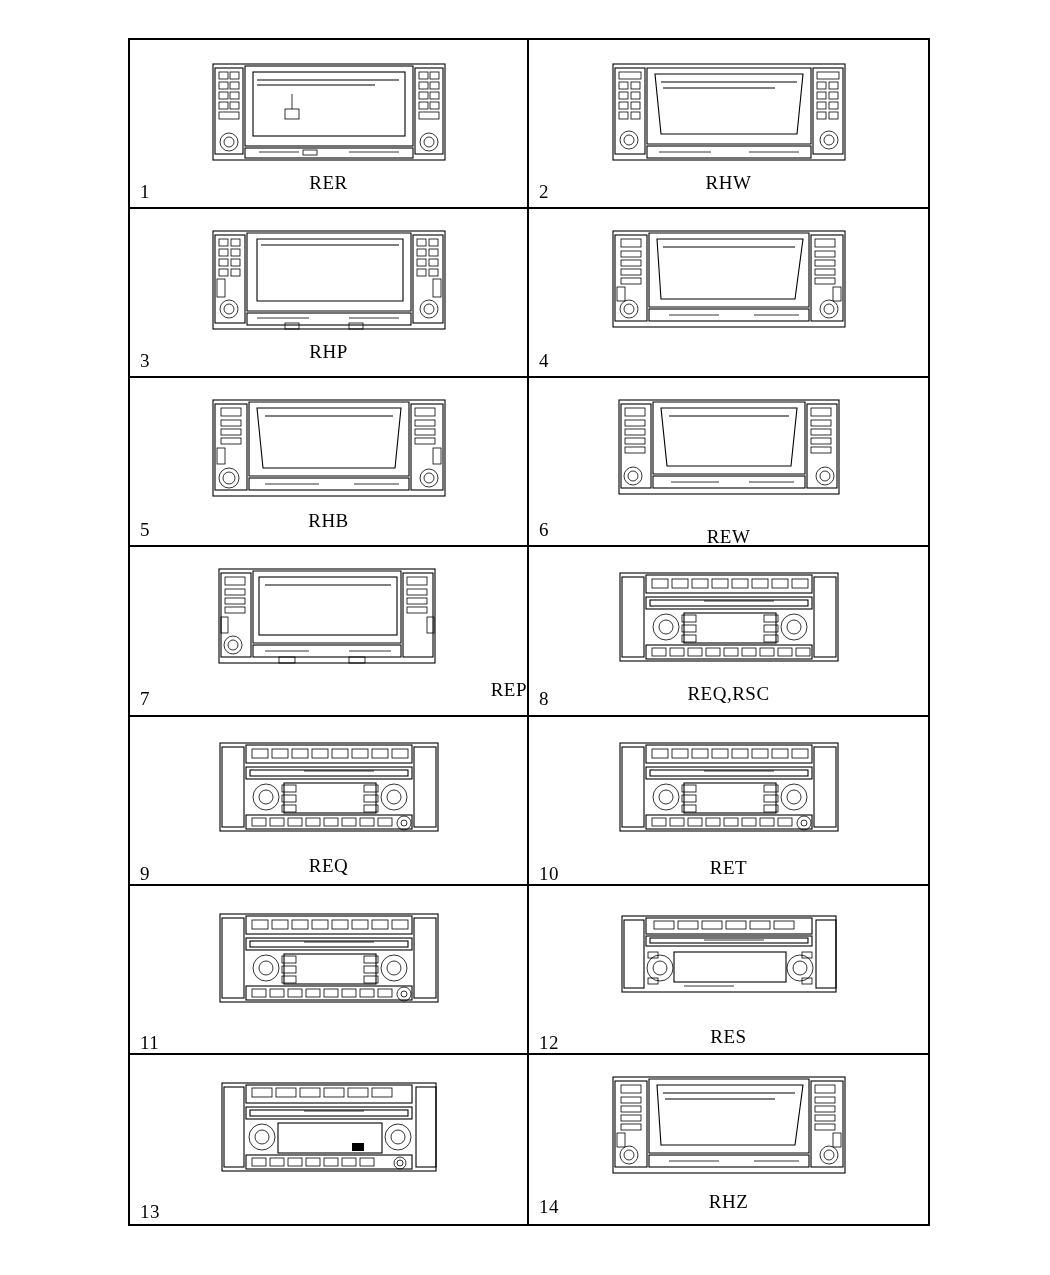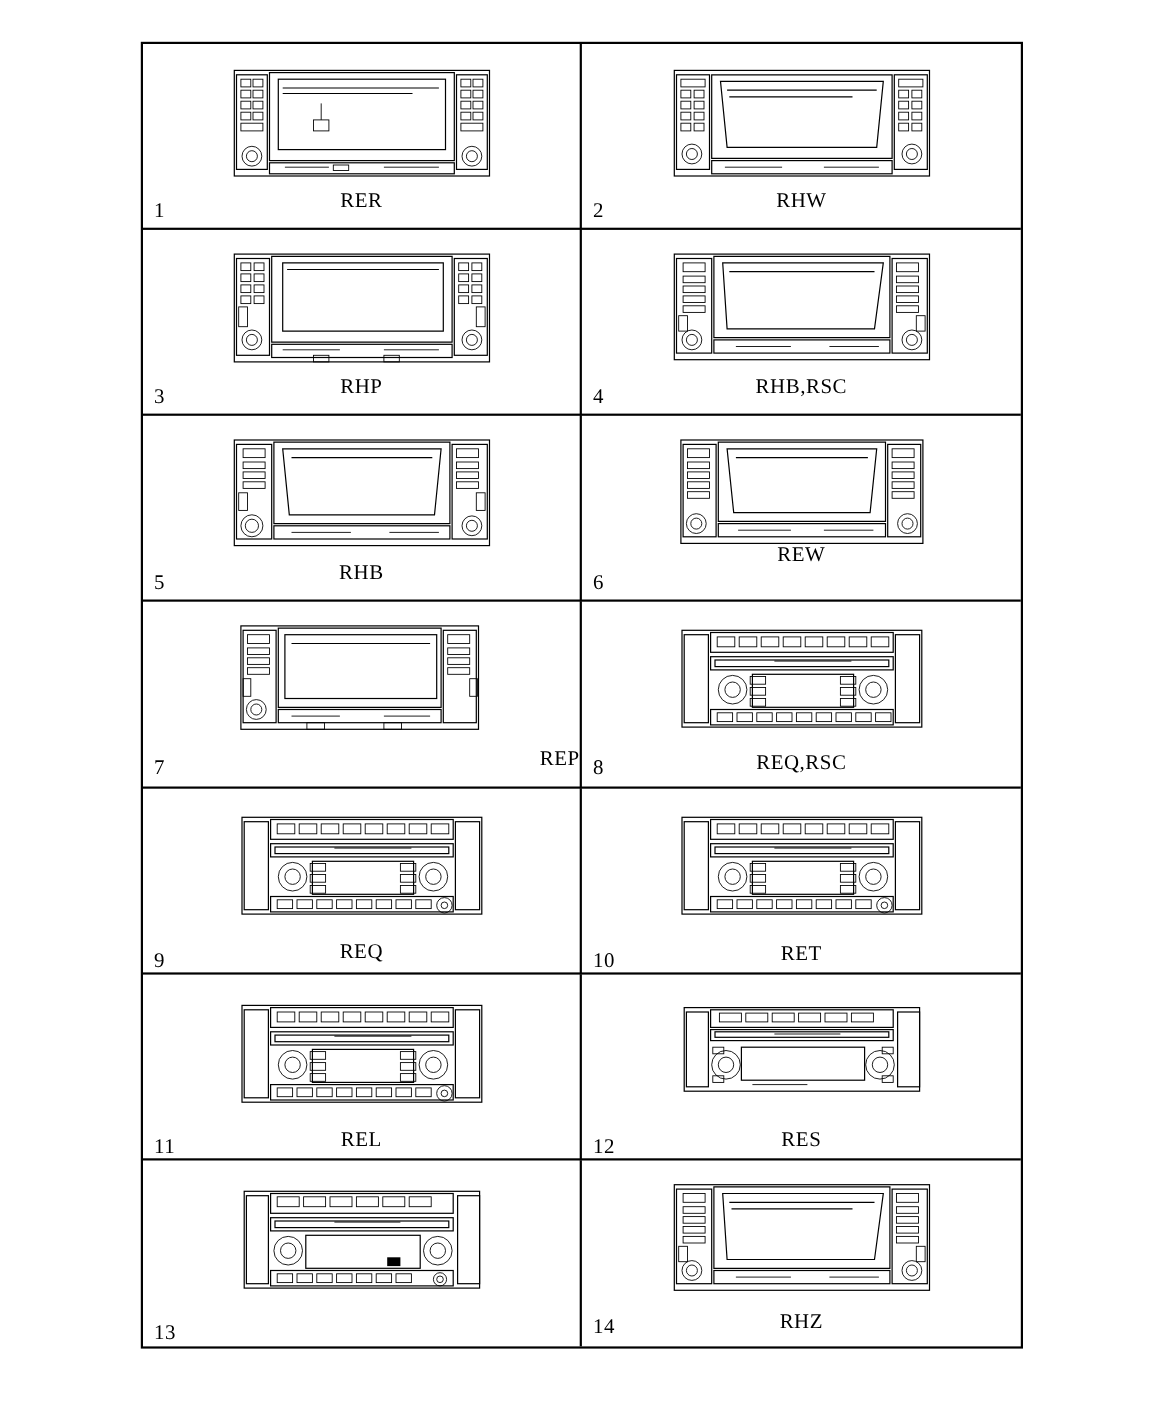--- a/index.html
+++ b/index.html
@@ -237,21 +237,20 @@
           <line x1="70" y1="92" x2="120" y2="92"></line>
           <line x1="155" y1="92" x2="200" y2="92"></line>
           <circle cx="30" cy="86" r="9"></circle>
             <circle cx="30" cy="86" r="5"></circle>
           <circle cx="230" cy="86" r="9"></circle>
             <circle cx="230" cy="86" r="5"></circle>
         </g>
       </svg>
     </div>
     <div class="callout" style="top:141px;">4</div>
-    <div class="caption" style="top:132px;">RHB,RSC</div>
   </div>
 
   <div class="cell">
     <div class="radio-wrap" style="top:14px;">
       <svg width="260" height="120" viewBox="0 0 260 120">
         <g class="ln">
           <rect x="14" y="8" width="232" height="96"></rect>
           <rect x="16" y="12" width="32" height="86"></rect>
           <rect x="212" y="12" width="32" height="86"></rect>
           <path d="M50 10 L210 10 L210 84 L50 84 Z"></path>
@@ -309,21 +308,21 @@
           <line x1="72" y1="90" x2="120" y2="90"></line>
           <line x1="150" y1="90" x2="195" y2="90"></line>
           <circle cx="34" cy="84" r="9"></circle>
             <circle cx="34" cy="84" r="5"></circle>
           <circle cx="226" cy="84" r="9"></circle>
             <circle cx="226" cy="84" r="5"></circle>
         </g>
       </svg>
     </div>
     <div class="callout" style="top:141px;">6</div>
-    <div class="caption" style="top:116px;">REW</div>
+    <div class="caption" style="top:148px;">REW</div>
   </div>
 
   <div class="cell">
     <div class="radio-wrap" style="top:14px;">
       <svg width="260" height="120" viewBox="0 0 260 120">
         <g class="ln">
           <rect x="20" y="8" width="216" height="94"></rect>
           <rect x="22" y="12" width="30" height="84"></rect>
           <rect x="204" y="12" width="30" height="84"></rect>
           <path d="M54 10 L202 10 L202 82 L54 82 Z"></path>
@@ -544,21 +543,20 @@
           <rect x="138" y="83" width="14" height="8"></rect>
           <rect x="156" y="83" width="14" height="8"></rect>
           <rect x="174" y="83" width="14" height="8"></rect>
           <circle cx="200" cy="88" r="7"></circle>
             <circle cx="200" cy="88" r="3"></circle>
           <line x1="100" y1="36" x2="170" y2="36"></line>
         </g>
       </svg>
     </div>
     <div class="callout" style="top:146px;font-family:Liberation Serif, serif;">11</div>
-    <div class="caption" style="top:140px;">REL</div>
   </div>
 
   <div class="cell col2">
     <div class="radio-wrap" style="top:22px;">
       <svg width="250" height="100" viewBox="0 0 250 100">
         <g class="ln">
           <rect x="18" y="8" width="214" height="76"></rect>
           <rect x="20" y="12" width="20" height="68"></rect>
           <rect x="212" y="12" width="20" height="68"></rect>
           <rect x="42" y="10" width="166" height="16"></rect>

